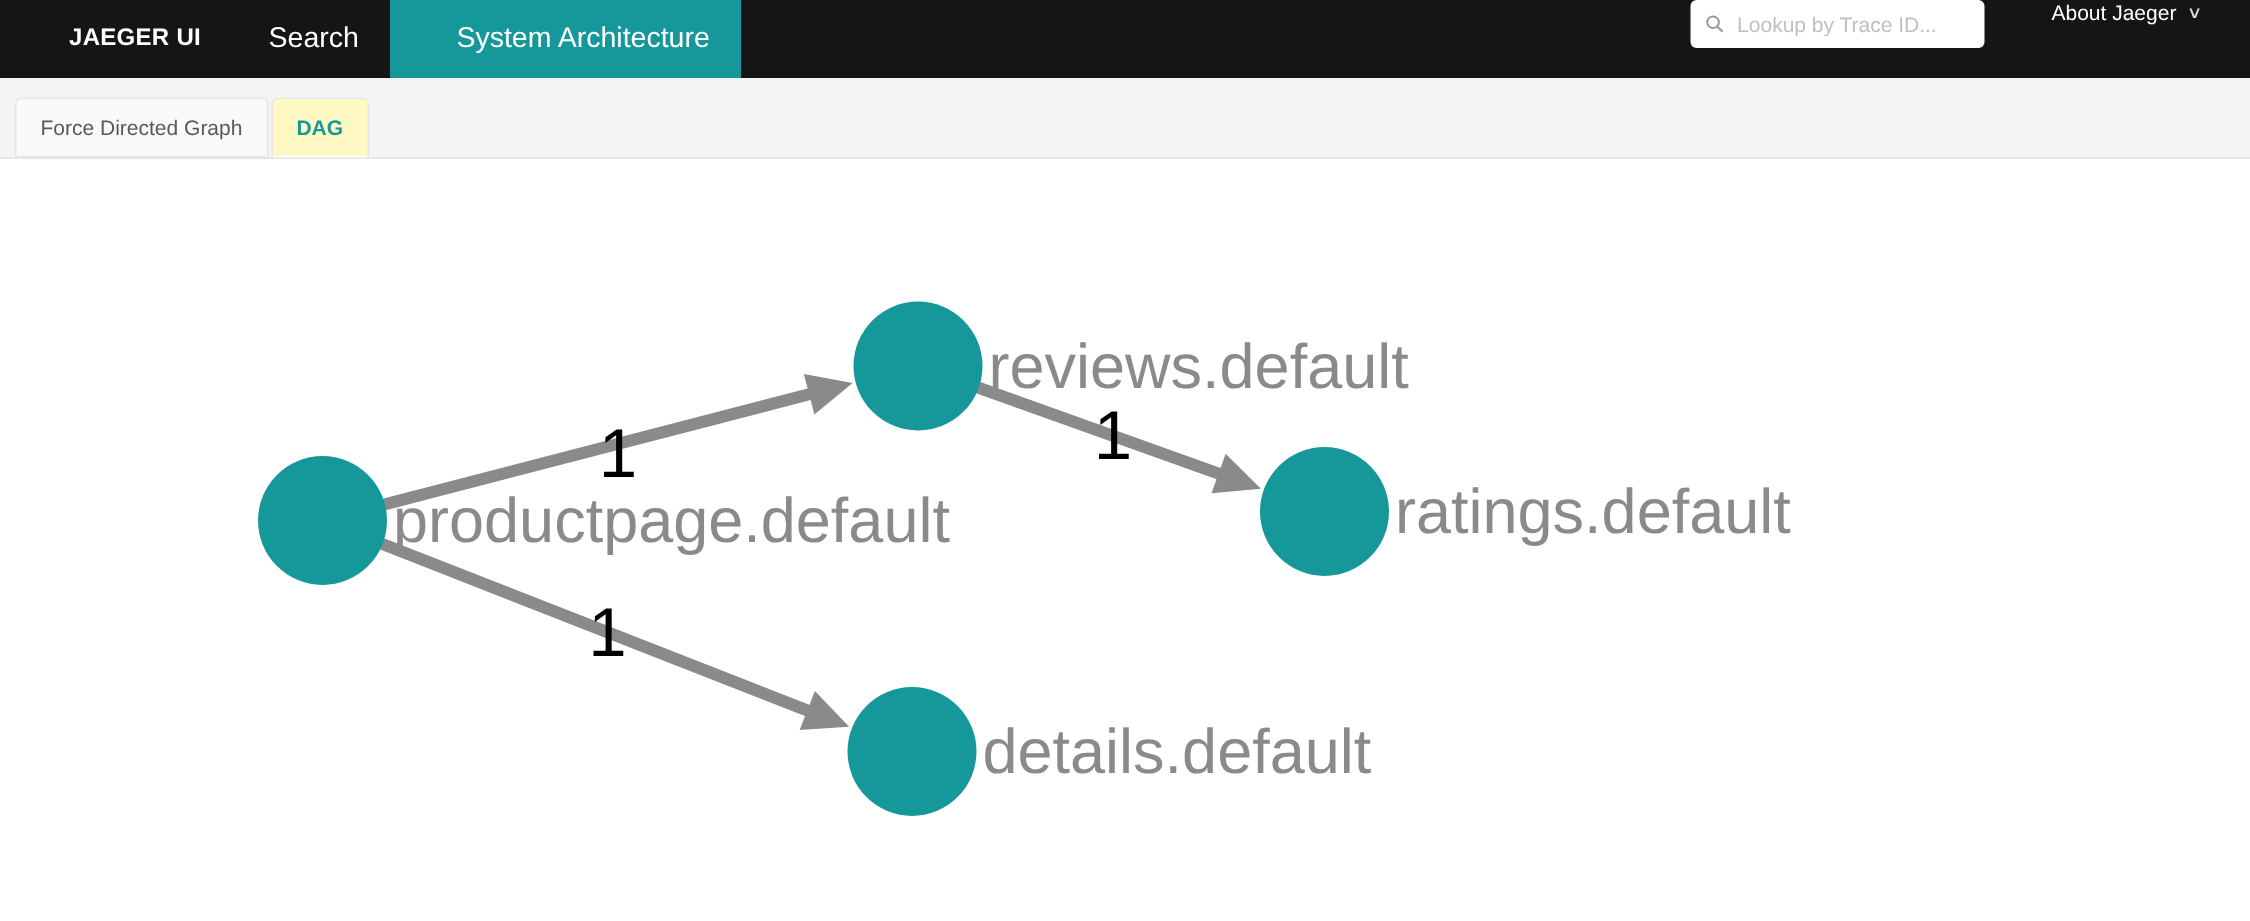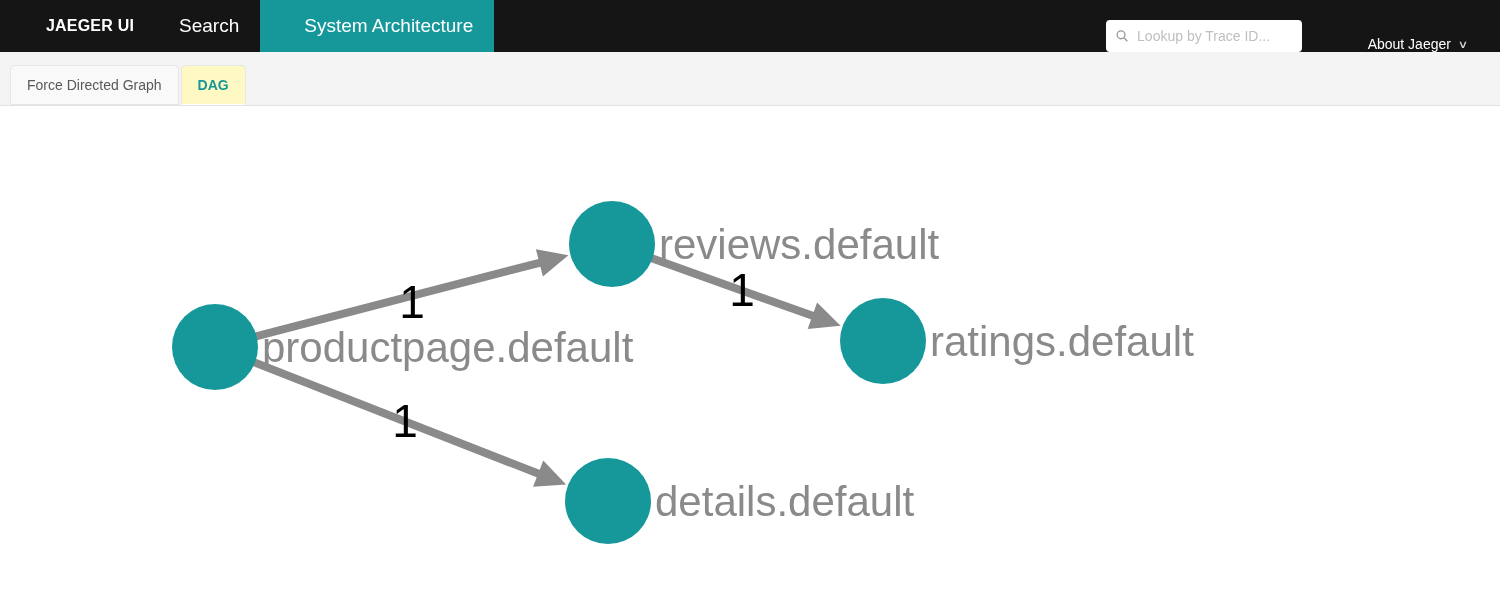--- a/index.html
+++ b/index.html
@@ -18,22 +18,22 @@
     display:flex; align-items:center; padding:0 24px 0 20px;
     font-weight:bold; font-size:16px; letter-spacing:.2px; cursor:pointer;margin-left:26px;
   }
   .nav-items { display:flex; align-items:stretch; }
   .nav-item {
     display:flex; align-items:center; padding:0 21px;
     font-size:19px; color:#fff; cursor:pointer; white-space:nowrap;
   }
   .nav-item.active { background:var(--accent);padding-left:44px; }
   .nav-right {
-    margin-left:auto; display:flex; align-items:flex-end;
-    gap:66px; padding-right:33px;
+    margin-left:auto; display:flex; align-items:flex-start;
+    gap:45px; padding-right:33px;
   }
   .search-box {
     width:196px; height:32px; background:#fff; border-radius:4px;
     display:flex; align-items:center; padding:0 10px; gap:7px;
   }
   .search-box input {
     border:none; outline:none; width:100%; font-size:14px; color:#333;
     font-family:"Liberation Sans", sans-serif; background:transparent;
   }
   .search-box input::placeholder { color:#bfbfbf; }

